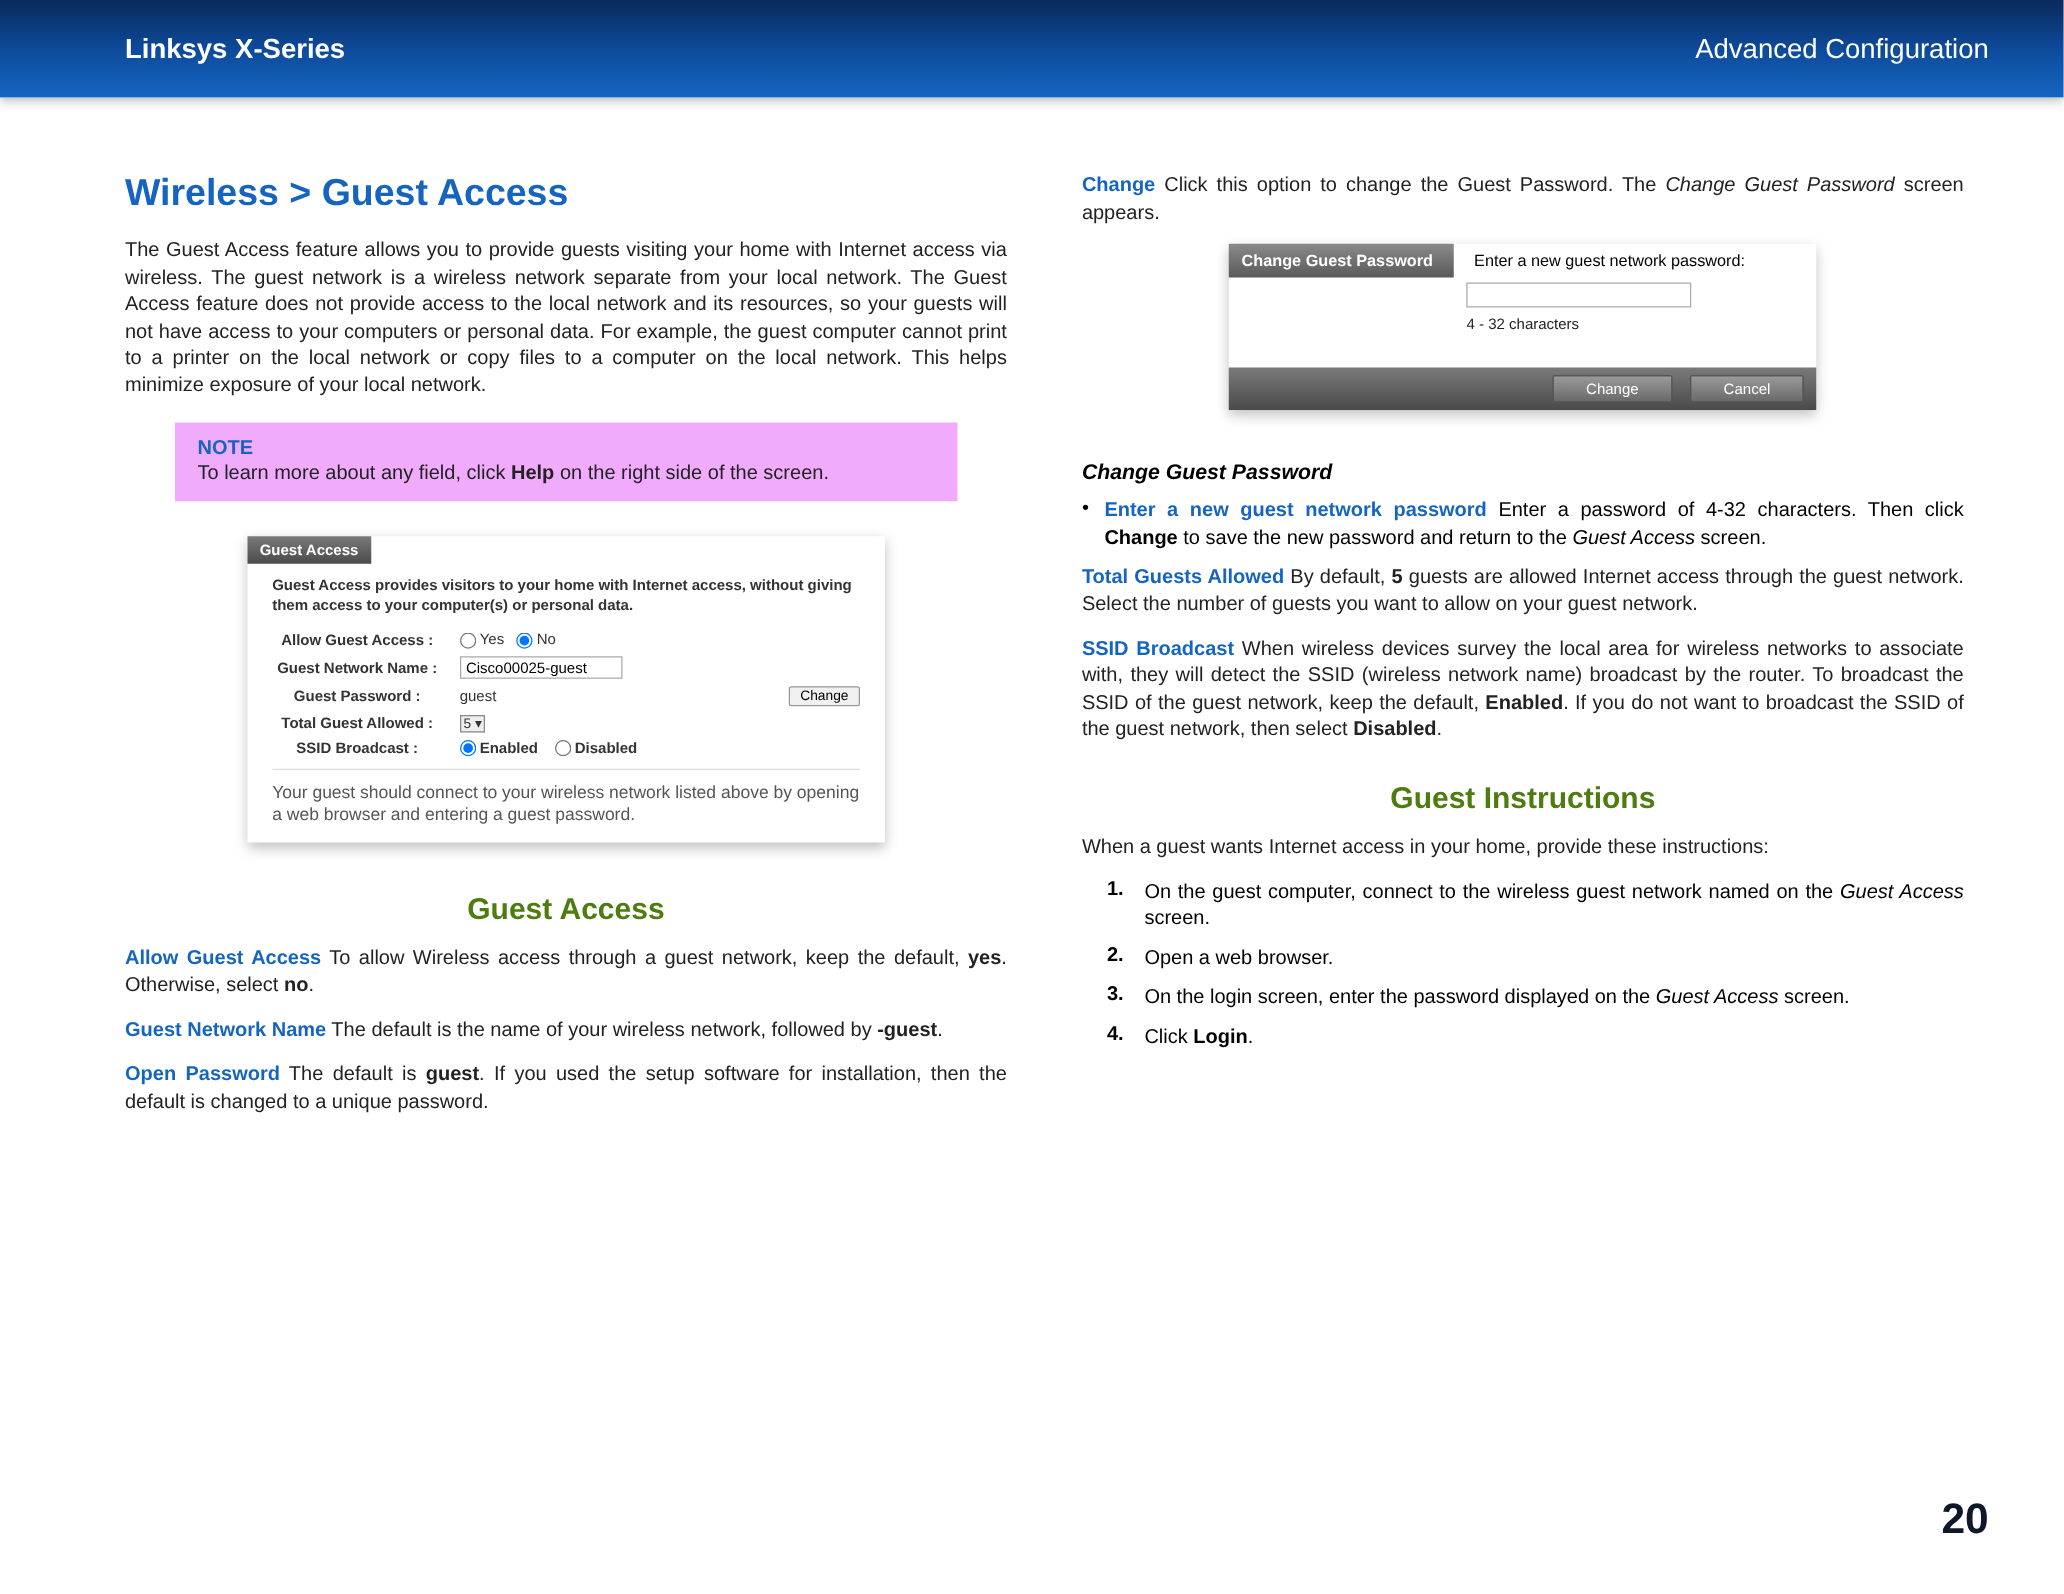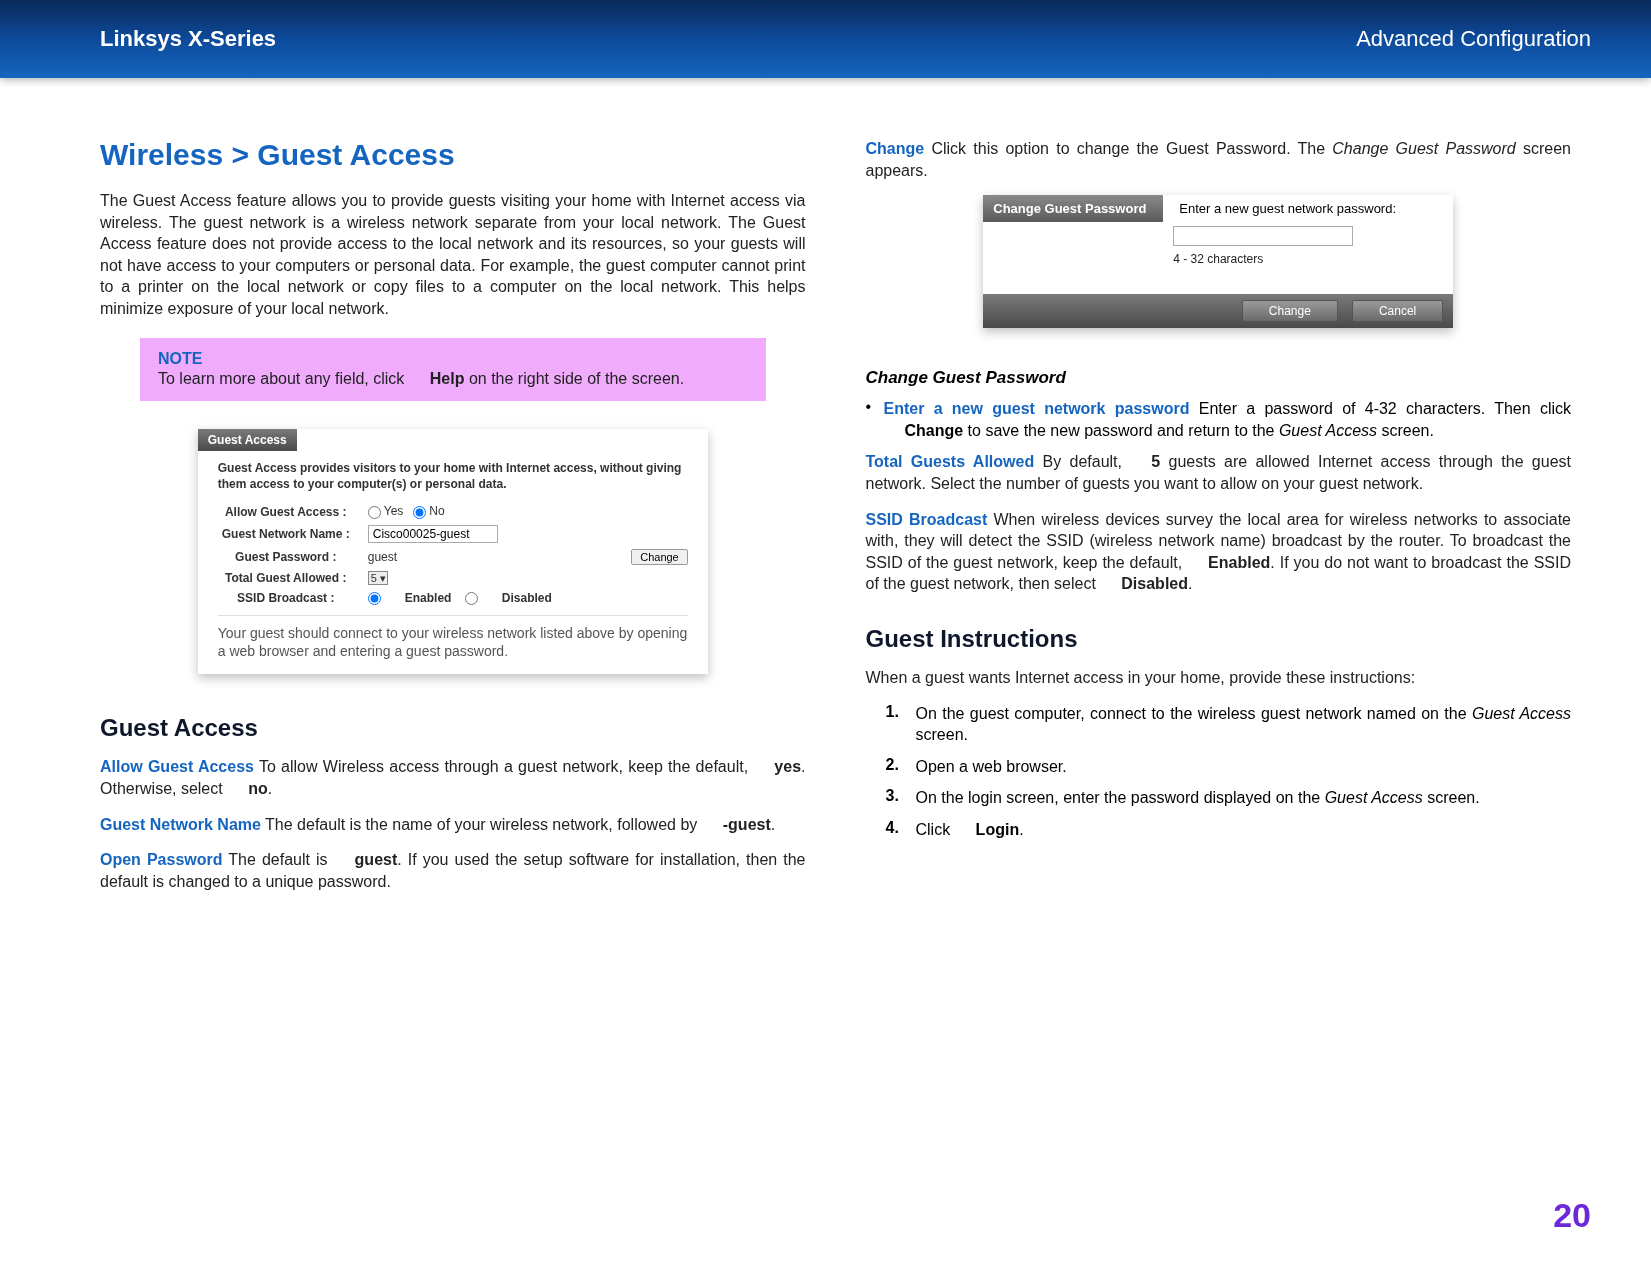--- a/index.html
+++ b/index.html
@@ -69,27 +69,28 @@
   .fig-intro { font-weight: bold; line-height: 1.3; margin-bottom: 12px; }
   .fig-row { display: flex; align-items: center; margin: 6px 0; }
   .fig-label { width: 150px; text-align: center; font-weight: bold; font-size: 12px; padding-right: 14px; }
   .fig-val { font-size: 12px; }
   .fig-input { border: 1px solid #aaa; padding: 1px 4px; font-size: 12px; background:#fff; }
   .fig-select { border:1px solid #888; font-size:11px; padding:0 2px; background:#eee;}
   .fig-change-btn { margin-left: auto; border:1px solid #999; background:#f0f0f0; font-size:11px; padding:1px 8px; border-radius:2px;}
   .fig-radio { vertical-align:middle; margin-right:3px; }
   .fig-footnote { font-size:14px; color:#555; border-top:1px solid #ddd; padding-top:8px; margin-top:10px; line-height:1.3;}
   .h2 {
-    color: #0f172a;
+    color: #4d7c0f;
     font-size: 24px;
     font-weight: 600;
     margin: 30px 0 14px 0;
+    text-align: center;
   }
   .term { color: #1565c0; font-weight: 700; }
-  .bold { font-weight: 700; margin-left: 21px; }
+  .bold { font-weight: 700; }
   .italic { font-style: italic; }
 
   
   .figure2 {
     width: 470px;
     padding: 0;
   }
   .dlg {
     border:0;
   }
@@ -128,21 +129,21 @@
   .ol-row { display:flex; margin-bottom:10px; padding-left:20px;}
   .ol-num { width:30px; font-weight:700; font-size:16px; }
   .ol-txt { flex:1; font-size:16px; line-height:1.35; text-align:justify;}
 
   .page-number {
     position: absolute;
     right: 60px;
     bottom: 40px;
     font-size: 34px;
     font-weight: 700;
-    color: #6d28d9;
+    color: #0f172a;
   }
 </style>
 </head>
 <body>
 
 <div class="header">
   <div class="header-left">Linksys X-Series</div>
   <div class="header-right">Advanced Configuration</div>
 </div>
 

